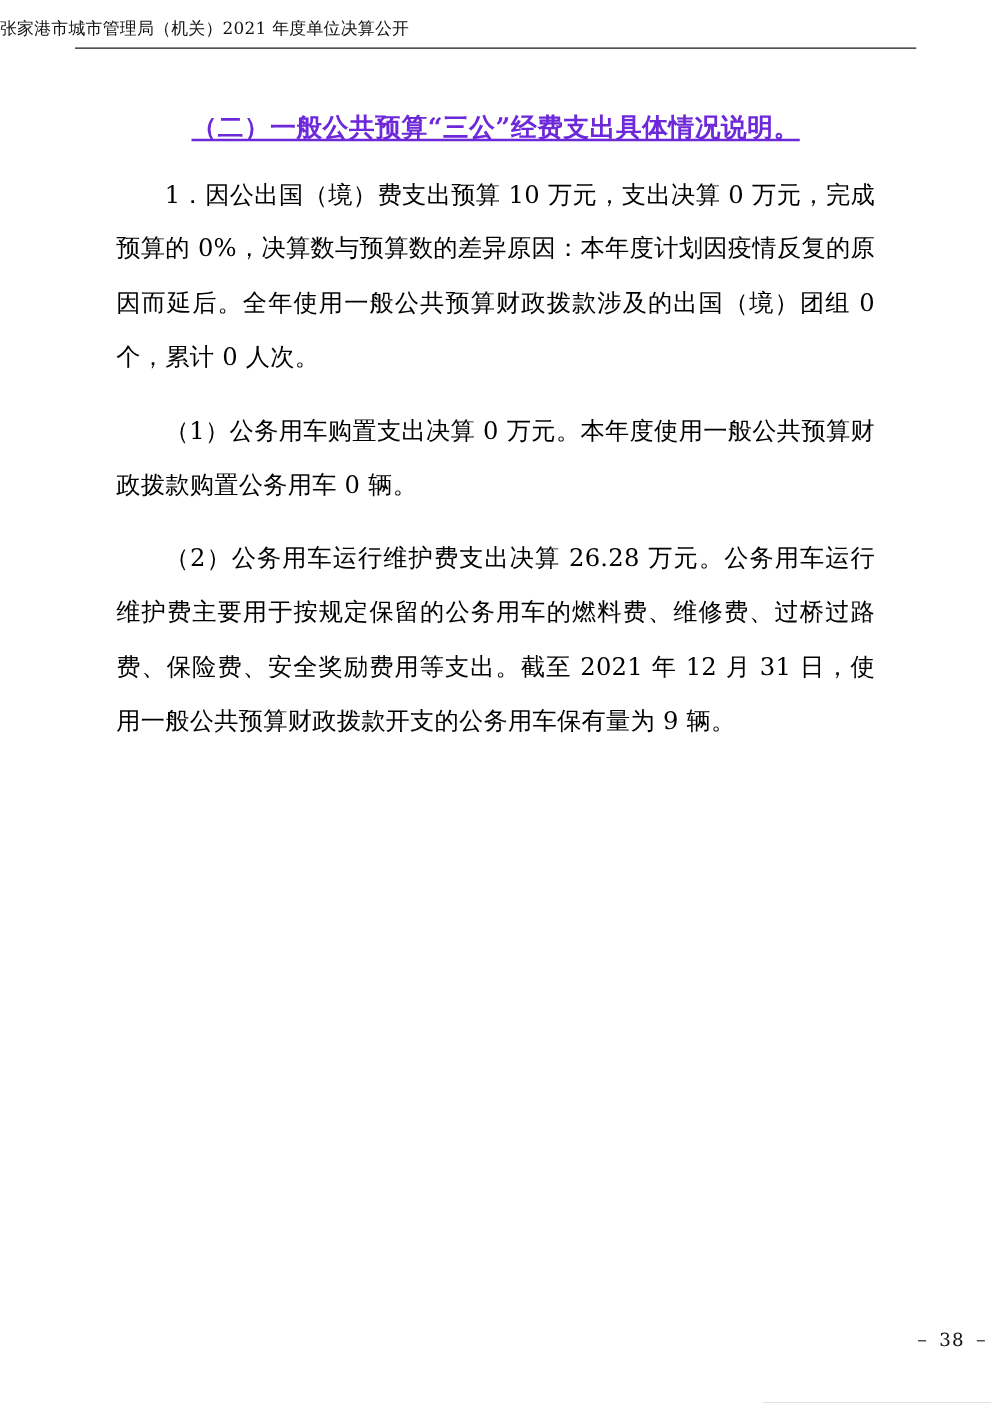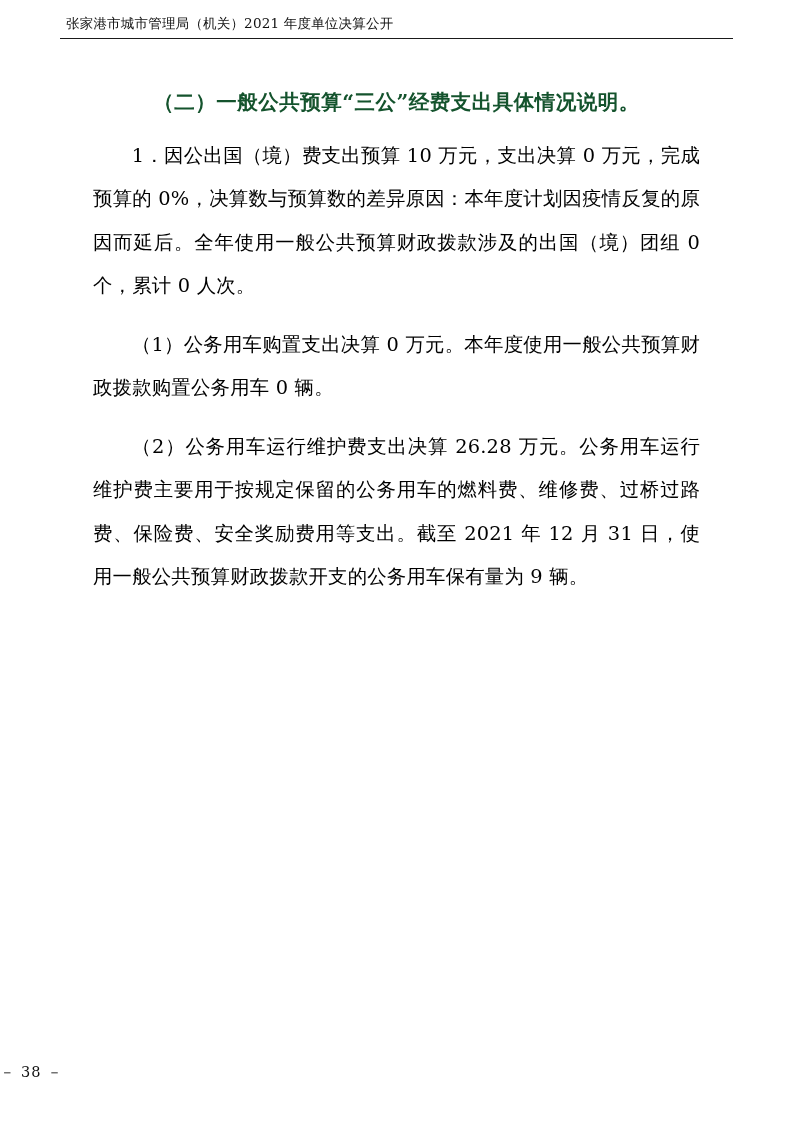--- a/index.html
+++ b/index.html
@@ -24,59 +24,59 @@
     top: 0;
     left: 0;
     width: 793px;
     padding-top: 14px;
     box-sizing: border-box;
   }
   .header-text {
     font-size: 13.5px;
     color: #111;
     letter-spacing: 0.2px;
-    padding-left: 66px;
     line-height: 1.4;
     white-space: nowrap;
   }
   .header-rule {
     margin: 5px 60px 0 60px;
     border-bottom: 1.2px solid #1a1a1a;
   }
   .content {
     position: absolute;
     top: 72px;
     left: 78px;
     width: 637px;
   }
   .section-title {
     font-size: 20.5px;
     font-weight: bold;
-    color: #14532d;
+    color: #6d28d9;
     text-align: center;
     letter-spacing: 0.5px;
     margin: 14px 0 10px 0;
     line-height: 1.6;
+    text-decoration: underline;
   }
   p.para {
     font-size: 19.4px;
     color: #000;
     line-height: 43.5px;
     margin: 15px;
     text-align: justify;
     text-justify: inter-ideograph;
     text-indent: 2em;
     letter-spacing: 0.2px;
   }
   .footer {
     position: absolute;
     left: 0;
     top: 1063px;
     width: 793px;
-    text-align: left;
+    text-align: right;
     font-size: 14.5px;
     color: #111;
     letter-spacing: 1px;
   }
 </style>
 </head>
 <body>
 
 <div class="page">
 

